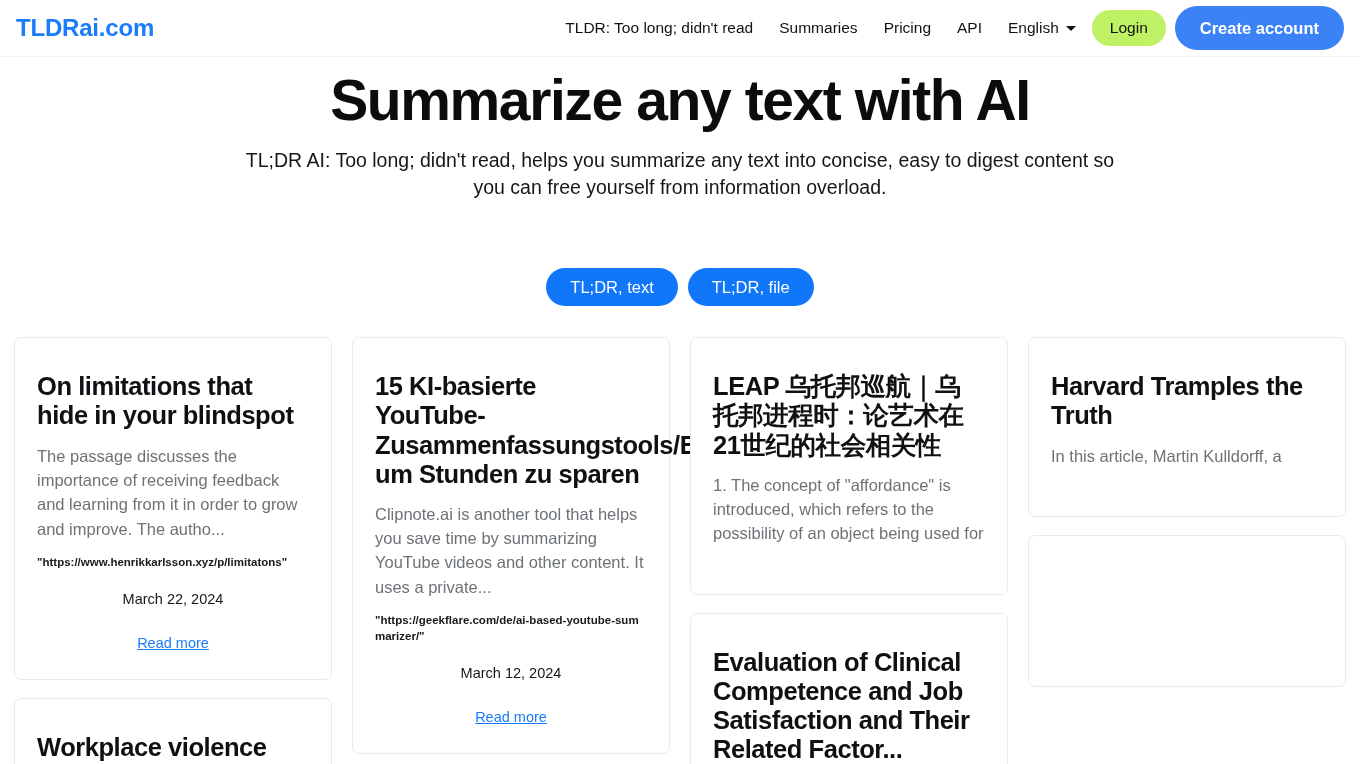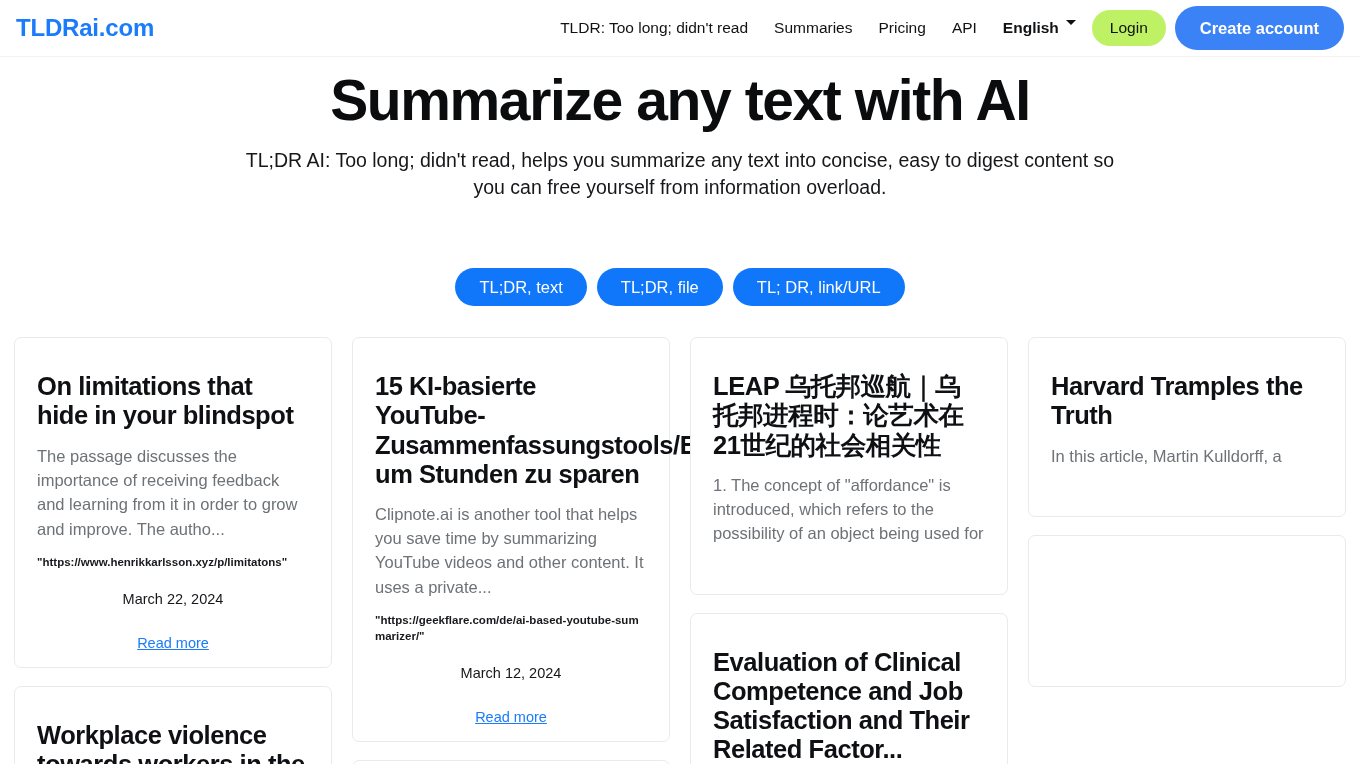--- a/index.html
+++ b/index.html
@@ -40,23 +40,23 @@
   .nav-link {
     font-size: 15.5px;
     color: #101214;
     text-decoration: none;
     padding: 8px 13px;
     white-space: nowrap;
     line-height: 1;
   }
   .nav-link.lang {
     display: flex;
+    align-items: center;
     gap: 7px;
     padding-right: 10px;
-    font-weight: bold;
   }
   .caret {
     display: inline-block;
     width: 0; height: 0;
     border-left: 5px solid transparent;
     border-right: 5px solid transparent;
     border-top: 5px solid #111;
   }
   .login-btn {
     font-size: 15.5px;
@@ -124,21 +124,21 @@
     margin-top: 31px;
     padding: 0 14px;
     column-count: 4;
     column-gap: 20px;
   }
   .card {
     break-inside: avoid;
     background: #ffffff;
     border: 1px solid #e9eaec;
     border-radius: 7px;
-    padding: 34px 22px 16px 22px;
+    padding: 34px 22px 28px 22px;
     margin-bottom: 18px;
     display: inline-block;
     width: 100%;
   }
   .card-title {
     font-size: 25.5px;
     font-weight: 700;
     line-height: 1.14;
     letter-spacing: -0.45px;
     color: #0e1013;
@@ -191,21 +191,20 @@
     <button class="create-btn">Create account</button>
   </div>
 </div>
 
 <div class="hero">
   <h1>Summarize any text with AI</h1>
   <p>TL;DR AI: Too long; didn't read, helps you summarize any text into concise, easy to digest content so you can free yourself from information overload.</p>
   <div class="pills">
     <button class="pill">TL;DR, text</button>
     <button class="pill">TL;DR, file</button>
-    <button class="pill">TL; DR, link/URL</button>
   </div>
 </div>
 
 <div class="grid" id="card-grid"><div class="card"><div class="card-title">On limitations that hide in your blindspot</div><div class="card-summary">The passage discusses the importance of receiving feedback and learning from it in order to grow and improve. The autho...</div><div class="card-url">"https://www.henrikkarlsson.xyz/p/limitatons"</div><div class="card-foot">
         <span class="card-date">March 22, 2024</span>
         <a class="read-more" href="#">Read more</a>
       </div></div><div class="card"><div class="card-title">Workplace violence towards workers in the emergency departments of Palestinian ...</div></div><div class="card"><div class="card-title">15 KI-basierte YouTube-Zusammenfassungstools/Erweiterungen, um Stunden zu sparen</div><div class="card-summary">Clipnote.ai is another tool that helps you save time by summarizing YouTube videos and other content. It uses a private...</div><div class="card-url">"https://geekflare.com/de/ai-based-youtube-summarizer/"</div><div class="card-foot">
         <span class="card-date">March 12, 2024</span>
         <a class="read-more" href="#">Read more</a>
       </div></div><div class="card"><div class="card-title">Tech101 Week 2 Lecture Opportunity Recognition and Needs Analysis and Lectu...</div></div><div class="card empty"><div class="card-title">LEAP 乌托邦巡航｜乌托邦进程时：论艺术在21世纪的社会相关性</div><div class="card-summary">1. The concept of "affordance" is introduced, which refers to the possibility of an object being used for</div></div><div class="card empty"><div class="card-title">Evaluation of Clinical Competence and Job Satisfaction and Their Related Factor...</div></div><div class="card empty"><div class="card-title">Harvard Tramples the Truth</div><div class="card-summary">In this article, Martin Kulldorff, a</div></div><div class="card empty"></div></div>

